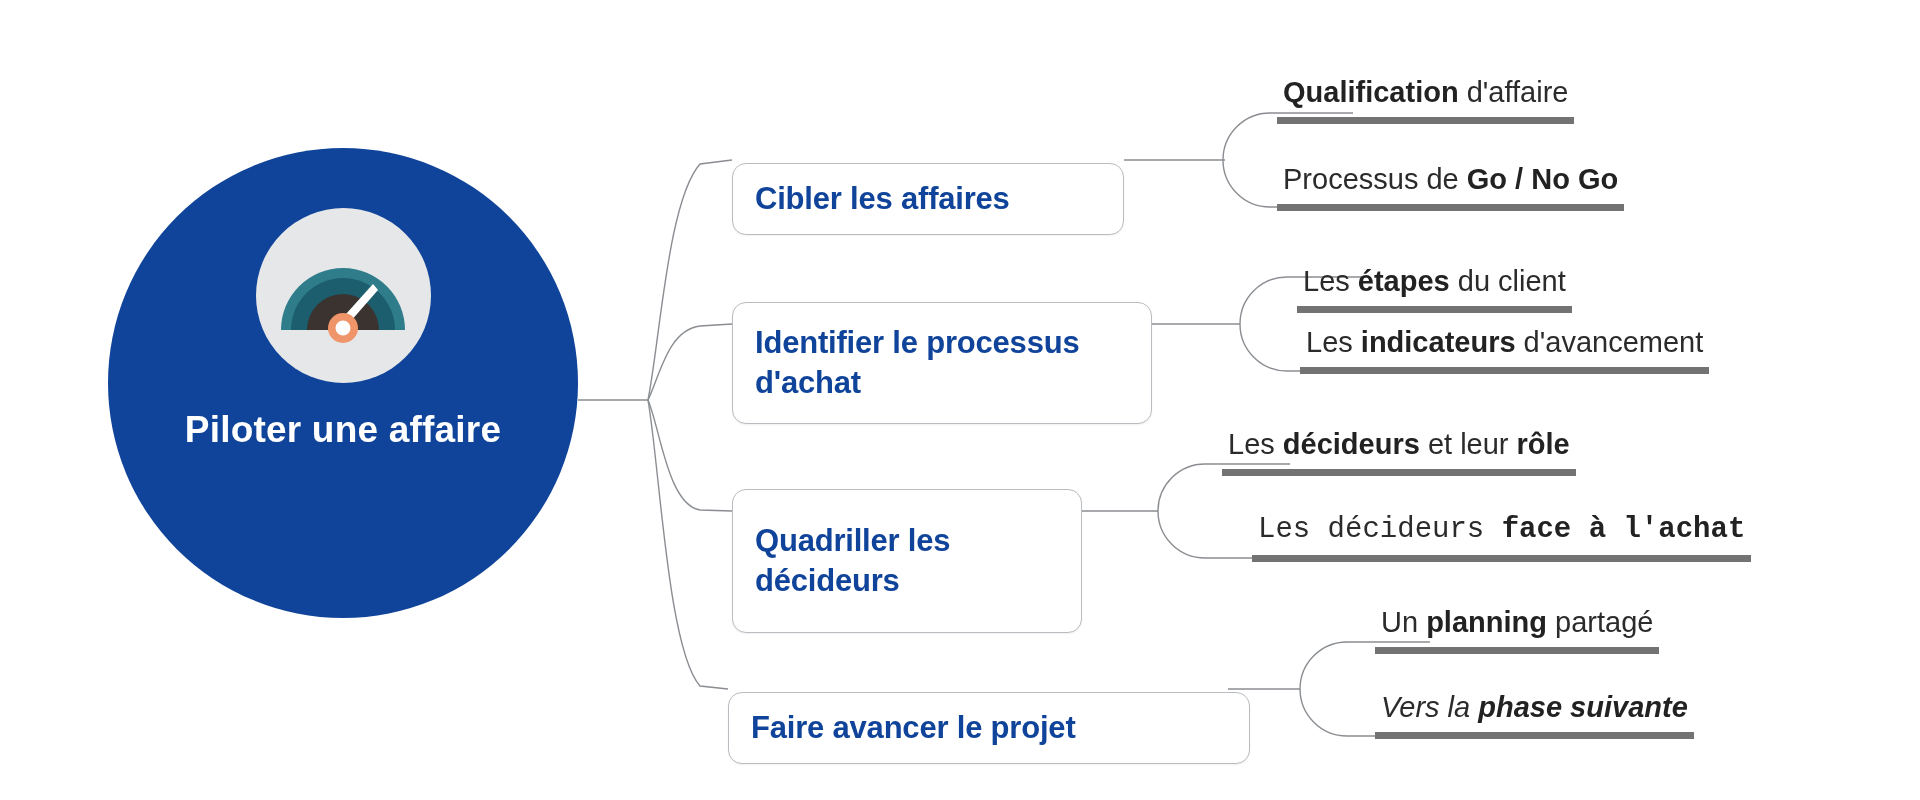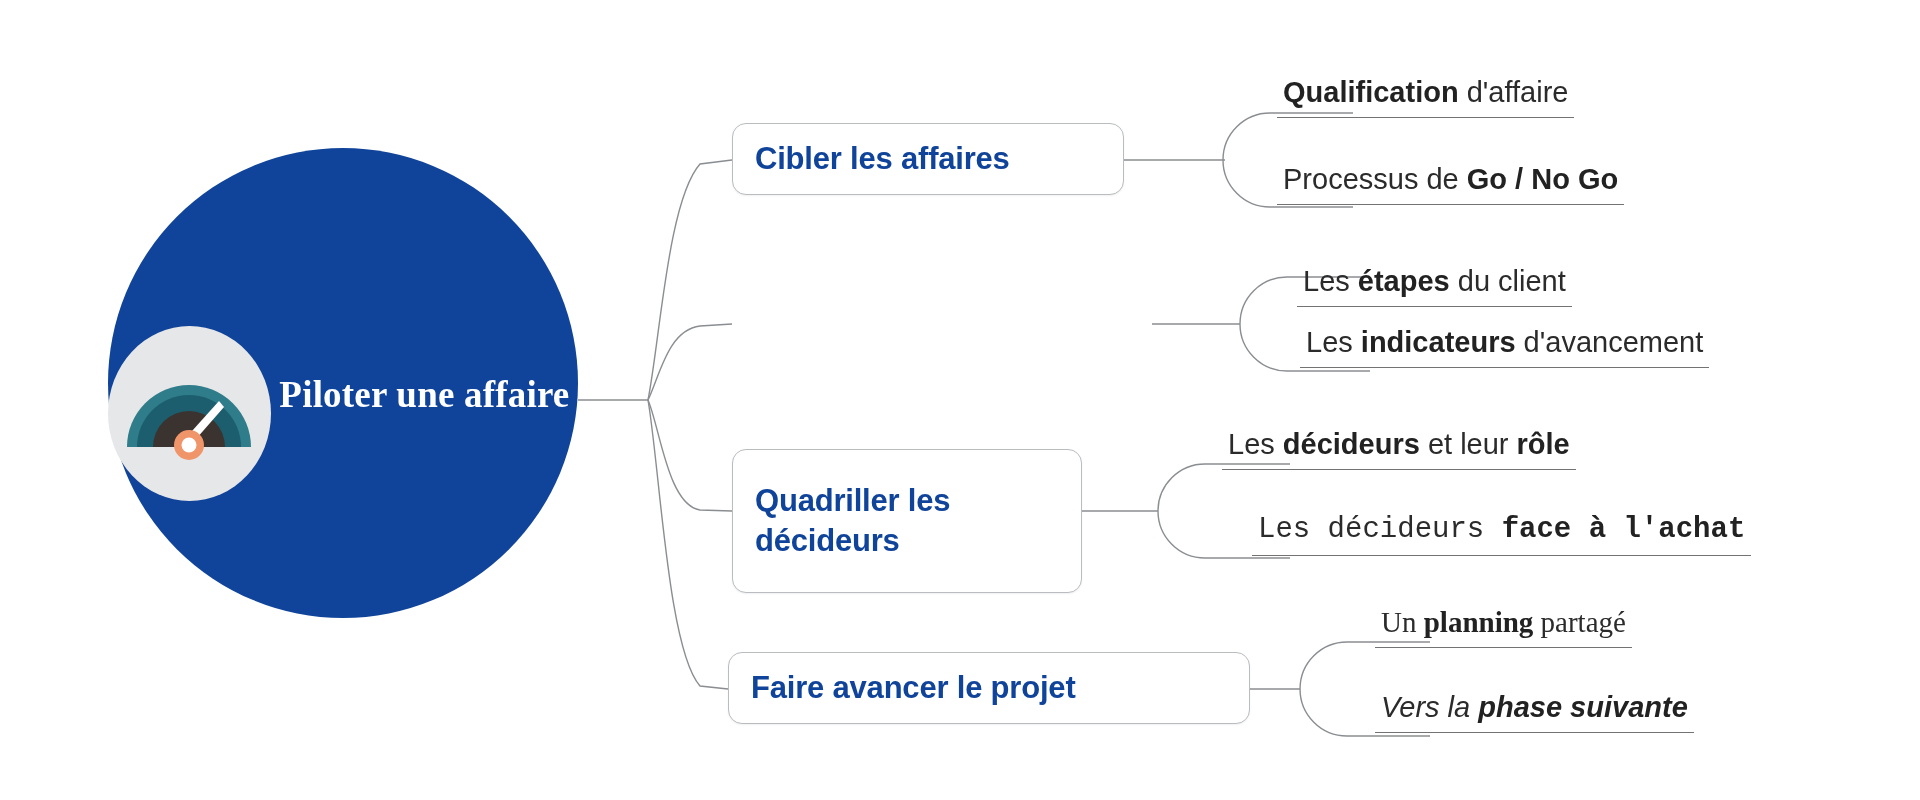--- a/index.html
+++ b/index.html
@@ -21,23 +21,23 @@
   
   #central-node {
     position: absolute;
     left: 108px;
     top: 148px;
     width: 470px;
     height: 470px;
     border-radius: 50%;
     background: #10449A;
     display: flex;
+    flex-direction: column;
     align-items: center;
     justify-content: flex-start;
-    font-family: Liberation Serif, serif;
   }
   #central-icon-wrap {
     margin-top: 60px;
     width: 175px;
     height: 175px;
     border-radius: 50%;
     background: #e6e7e8;
     display: flex;
     align-items: center;
     justify-content: center;
@@ -67,20 +67,21 @@
     position: absolute;
     box-sizing: border-box;
     background: #ffffff;
     border: 1px solid #b9bcc0;
     border-radius: 14px;
     color: #10449A;
     font-weight: bold;
     display: flex;
     align-items: center;
     box-shadow: 0 1px 2px rgba(0,0,0,0.06);
+    margin-top: 40px;
   }
   .branch-label {
     padding: 0 22px;
     font-size: 31px;
     line-height: 1.28;
     letter-spacing: -0.2px;
   }
 
   #branch-0 { left: 732px; top: 123px; width: 392px; height: 72px; }
   #branch-1 { left: 732px; top: 262px; width: 420px; height: 122px; }
@@ -88,21 +89,21 @@
   #branch-3 { left: 728px; top: 652px; width: 522px; height: 72px; }
 
   
   .leaf {
     position: absolute;
     box-sizing: border-box;
     font-size: 29px;
     line-height: 1.2;
     color: #2b2b2b;
     white-space: nowrap;
-    border-bottom: 1px solid #737373;
+    border-bottom: 7px solid #737373;
     padding: 0 6px 7px 6px;
     font-weight: normal;
   }
   .leaf b { font-weight: bold; color: #222222; }
 
   
 </style>
 </head>
 <body>
 
@@ -151,34 +152,37 @@
         <circle cx="66" cy="82" r="7.5" fill="#FFFFFF"></circle>
       </svg>
     </div>
     <div id="central-label">Piloter une affaire</div>
   </div>
 
   <div class="branch-box" id="branch-0">
     <span class="branch-label">Cibler les affaires</span>
   </div>
 
+  <div class="branch-box" id="branch-1">
+    <span class="branch-label">Identifier le processus d'achat</span>
+  </div>
 
   <div class="branch-box" id="branch-2">
     <span class="branch-label">Quadriller les décideurs</span>
   </div>
 
   <div class="branch-box" id="branch-3">
     <span class="branch-label">Faire avancer le projet</span>
   </div>
 
   <div class="leaf" style="left:1277px; top:75px;"><b>Qualification</b> d'affaire</div>
   <div class="leaf" style="left:1277px; top:162px;">Processus de <b>Go / No Go</b></div>
 
   <div class="leaf" style="left:1297px; top:240px;margin-top:24px;">Les <b>étapes</b> du client</div>
   <div class="leaf" style="left:1300px; top:325px;">Les <b>indicateurs</b> d'avancement</div>
 
   <div class="leaf" style="left:1222px; top:427px;">Les <b>décideurs</b> et leur <b>rôle</b></div>
   <div class="leaf" style="left:1252px; top:513px;font-family:Liberation Mono, monospace;">Les décideurs <b>face à l'achat</b></div>
 
-  <div class="leaf" style="left:1375px; top:605px;font-family:Liberation Serif, serif;">Un <b>planning</b> partagé</div>
+  <div class="leaf" style="left:1375px; top:605px;">Un <b>planning</b> partagé</div>
   <div class="leaf" style="left:1375px; top:690px;font-style:italic;">Vers la <b>phase suivante</b></div>
 
 </div>
 
 </body></html>

